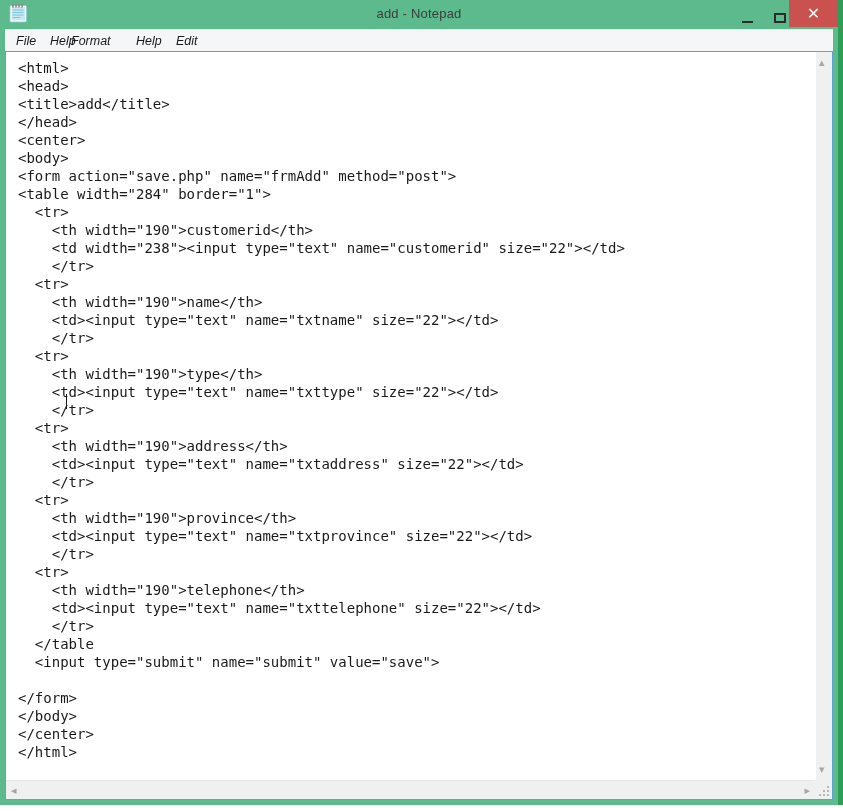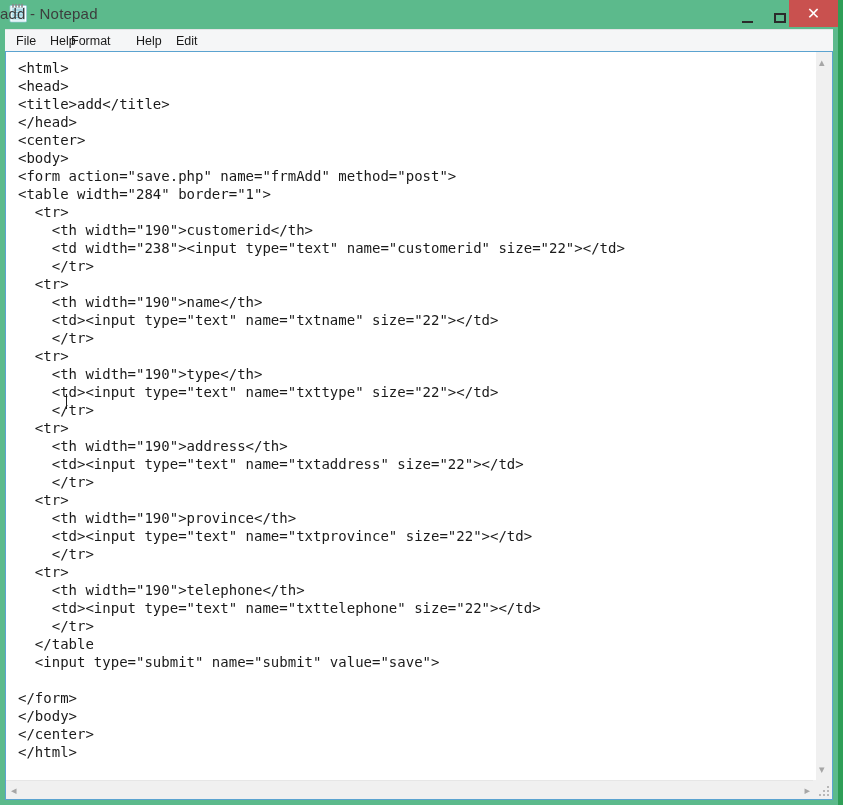--- a/index.html
+++ b/index.html
@@ -59,22 +59,22 @@
     width: 19px;
     height: 20px;
   }
   #title-text {
     position: absolute;
     left: 0;
     top: 0;
     width: 838px;
     height: 28px;
     line-height: 28px;
-    text-align: left;
-    font-size: 15px;
+    text-align: center;
+    font-size: 13px;
     color: #3d3d3d;
     font-family: "Liberation Sans", sans-serif;
     letter-spacing: 0.2px;
   }
 
   .winbtn {
     position: absolute;
     top: 0;
     height: 27px;
     background: transparent;
@@ -124,20 +124,21 @@
     position: absolute;
     top: 0;
     height: 22px;
     line-height: 22px;
     font-size: 12.5px;
     color: #1b1b1b;
     font-family: "Liberation Sans", sans-serif;
     padding: 0 6px;
     cursor: default;
     white-space: nowrap;
+    font-style: italic;
   }
 
   
   #editor-outer {
     position: absolute;
     left: 5px;
     top: 51px;
     width: 828px;
     height: 749px;
     background: #ffffff;

